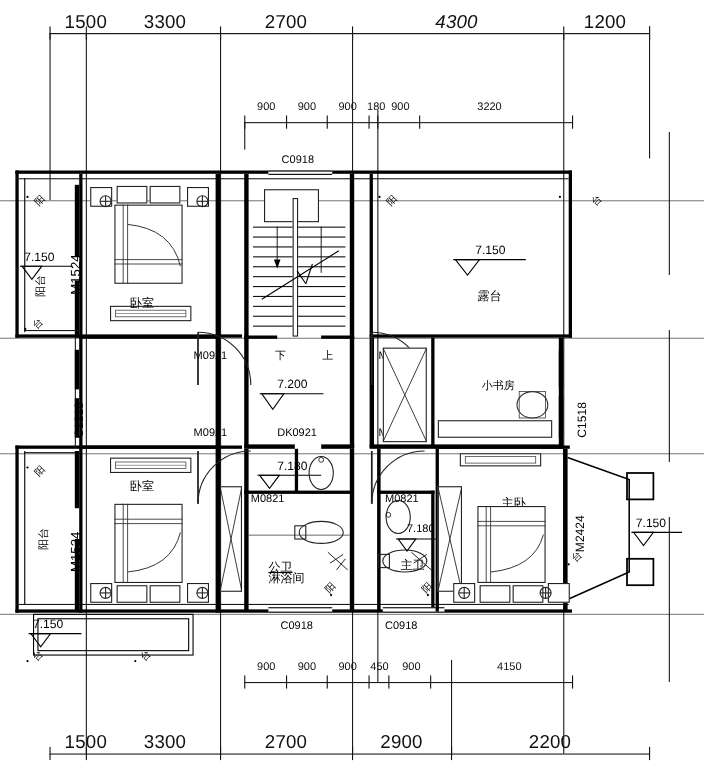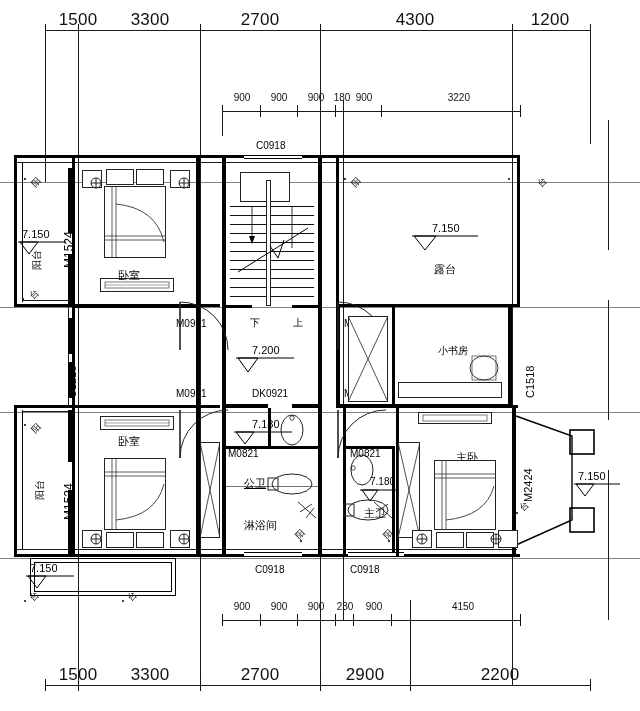--- a/index.html
+++ b/index.html
@@ -121,38 +121,38 @@
   <div class="tick" style="left:45px;  top:24px; height:12px;"></div>
   <div class="tick" style="left:78px;  top:24px; height:12px;"></div>
   <div class="tick" style="left:200px; top:24px; height:12px;"></div>
   <div class="tick" style="left:320px; top:24px; height:12px;"></div>
   <div class="tick" style="left:512px; top:24px; height:12px;"></div>
   <div class="tick" style="left:590px; top:24px; height:12px;"></div>
 
   <div class="dim-txt" style="left:43px;  top:10px; width:70px; text-align:center;">1500</div>
   <div class="dim-txt" style="left:105px; top:10px; width:90px; text-align:center;">3300</div>
   <div class="dim-txt" style="left:230px; top:10px; width:60px; text-align:center;">2700</div>
-  <div class="dim-txt" style="left:385px; top:10px; width:60px; text-align:center;">4300</div>
+  <div class="dim-txt" style="left:385px; top:10px; width:60px; text-align:center;font-style:italic;">4300</div>
   <div class="dim-txt" style="left:522px; top:10px; width:56px; text-align:center;">1200</div>
 
   <div class="ln hl" style="left:222px; top:111px; width:298px;"></div>
   <div class="tick" style="left:222px; top:105px; height:12px;"></div>
   <div class="tick" style="left:260px; top:105px; height:12px;"></div>
   <div class="tick" style="left:297px; top:105px; height:12px;"></div>
   <div class="tick" style="left:335px; top:105px; height:12px;"></div>
   <div class="tick" style="left:343px; top:105px; height:12px;"></div>
   <div class="tick" style="left:381px; top:105px; height:12px;"></div>
   <div class="tick" style="left:520px; top:105px; height:12px;"></div>
 
   <div class="dim-small" style="left:224px; top:92px; width:36px; text-align:center;">900</div>
   <div class="dim-small" style="left:261px; top:92px; width:36px; text-align:center;">900</div>
   <div class="dim-small" style="left:298px; top:92px; width:36px; text-align:center;">900</div>
   <div class="dim-small" style="left:331px; top:92px; width:22px; text-align:center;">180</div>
   <div class="dim-small" style="left:347px; top:92px; width:34px; text-align:center;">900</div>
-  <div class="dim-small" style="left:420px; top:92px; width:50px; text-align:right;">3220</div>
+  <div class="dim-small" style="left:420px; top:92px; width:50px; text-align:center;">3220</div>
 
   <div class="ln vl" style="left:45px;  top:30px;  height:152px;"></div>
   <div class="ln vl" style="left:78px;  top:30px;  height:655px;"></div>
   <div class="ln vl" style="left:200px; top:30px;  height:655px;"></div>
   <div class="ln vl" style="left:222px; top:111px; height:25px;"></div>
   <div class="ln vl" style="left:320px; top:30px;  height:655px;"></div>
   <div class="ln vl" style="left:343px; top:100px; height:520px;"></div>
   <div class="ln vl" style="left:410px; top:600px; height:85px;"></div>
   <div class="ln vl" style="left:512px; top:30px;  height:655px;"></div>
   <div class="ln vl" style="left:590px; top:24px;  height:120px;"></div>
@@ -402,21 +402,21 @@
   <div class="lbl" style="left:350px; top:448px;">M0821</div>
 
   <svg style="position:absolute; left:272px; top:412px; width:44px; height:36px; overflow:visible;">
     <ellipse cx="20" cy="18" rx="11" ry="15" fill="none" stroke="#222" stroke-width="1"></ellipse>
     <circle cx="20" cy="6" r="2.2" fill="none" stroke="#222" stroke-width=".8"></circle>
   </svg>
   <svg style="position:absolute; left:268px; top:470px; width:48px; height:28px; overflow:visible;">
     <ellipse cx="24" cy="14" rx="20" ry="10" fill="none" stroke="#222" stroke-width="1"></ellipse>
     <rect x="0" y="8" width="10" height="12" fill="none" stroke="#222" stroke-width="1"></rect>
   </svg>
-  <div class="lbl-cn" style="left:244px; top:476px; font-size:11px;text-decoration:underline;">公卫</div>
+  <div class="lbl-cn" style="left:244px; top:508px; font-size:11px;text-decoration:underline;">公卫</div>
   <div class="lbl-cn" style="left:244px; top:518px; font-size:11px;">淋浴间</div>
   <svg style="position:absolute; left:296px; top:500px; width:24px; height:22px; overflow:visible;">
     <line x1="2" y1="2" x2="20" y2="18" stroke="#222" stroke-width=".9"></line>
     <line x1="4" y1="12" x2="16" y2="4" stroke="#222" stroke-width=".9"></line>
     <line x1="10" y1="18" x2="18" y2="8" stroke="#222" stroke-width=".9"></line>
   </svg>
 
   <svg style="position:absolute; left:344px; top:452px; width:42px; height:36px; overflow:visible;">
     <ellipse cx="18" cy="18" rx="11" ry="15" fill="none" stroke="#222" stroke-width="1"></ellipse>
     <circle cx="9" cy="16" r="2.2" fill="none" stroke="#222" stroke-width=".8"></circle>
@@ -528,21 +528,21 @@
   <div class="tick" style="left:260px; top:614px; height:12px;"></div>
   <div class="tick" style="left:297px; top:614px; height:12px;"></div>
   <div class="tick" style="left:335px; top:614px; height:12px;"></div>
   <div class="tick" style="left:353px; top:614px; height:12px;"></div>
   <div class="tick" style="left:391px; top:614px; height:12px;"></div>
   <div class="tick" style="left:520px; top:614px; height:12px;"></div>
 
   <div class="dim-small" style="left:224px; top:601px; width:36px; text-align:center;">900</div>
   <div class="dim-small" style="left:261px; top:601px; width:36px; text-align:center;">900</div>
   <div class="dim-small" style="left:298px; top:601px; width:36px; text-align:center;">900</div>
-  <div class="dim-small" style="left:333px; top:601px; width:24px; text-align:center;">230</div>
+  <div class="dim-small" style="left:333px; top:601px; width:24px; text-align:center;">450</div>
   <div class="dim-small" style="left:357px; top:601px; width:34px; text-align:center;">900</div>
   <div class="dim-small" style="left:438px; top:601px; width:50px; text-align:center;">4150</div>
 
   <div class="ln hl" style="left:45px; top:685px; width:545px;"></div>
   <div class="tick" style="left:45px;  top:679px; height:12px;"></div>
   <div class="tick" style="left:78px;  top:679px; height:12px;"></div>
   <div class="tick" style="left:200px; top:679px; height:12px;"></div>
   <div class="tick" style="left:320px; top:679px; height:12px;"></div>
   <div class="tick" style="left:410px; top:679px; height:12px;"></div>
   <div class="tick" style="left:590px; top:679px; height:12px;"></div>

